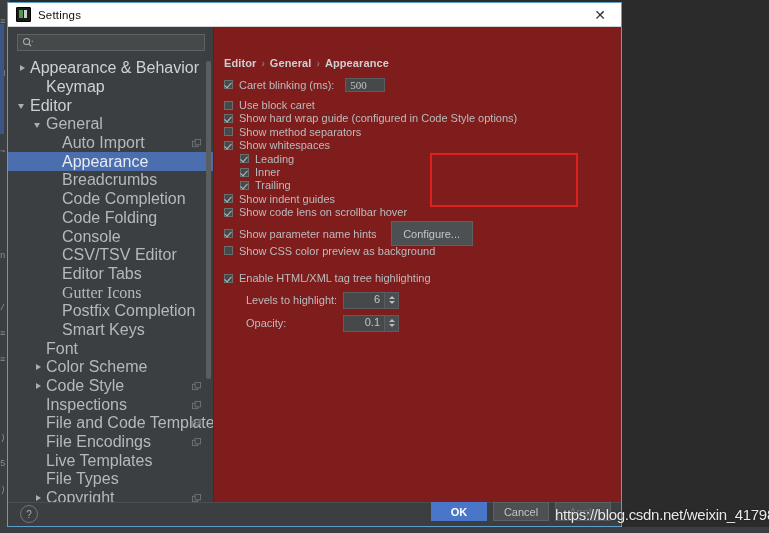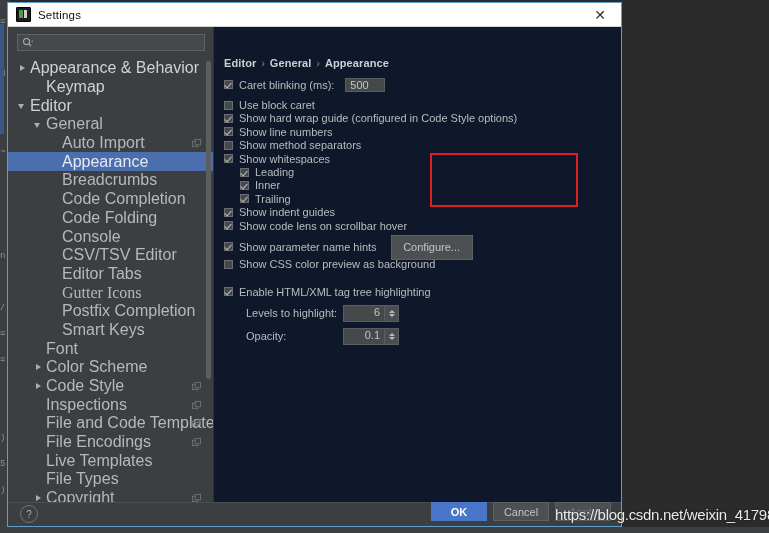--- a/index.html
+++ b/index.html
@@ -114,21 +114,21 @@
   .row-icon{
     position:absolute;right:12px;top:50%;margin-top:-5px;
     width:9px;height:9px;opacity:.55;
   }
   #sidebar-scrollbar{
     position:absolute;right:2px;top:34px;width:5px;height:318px;
     background:#5a5e60;border-radius:2px;
   }
   
   #main{
-    flex:1 1 auto;background:#0f172a;position:relative;padding:0;
+    flex:1 1 auto;background:#7f1d1d;position:relative;padding:0;
   }
   #breadcrumb{
     position:absolute;left:10px;top:30px;font-size:11px;color:#cdd0d2;
     font-weight:bold;letter-spacing:.1px;
   }
   #breadcrumb .sep{color:#8d9194;font-weight:normal;margin:0 5px;font-size:10px;}
   #options{position:absolute;left:10px;top:51px;right:6px;}
   .opt-row{
     display:flex;align-items:center;height:13.4px;margin-bottom:0px;
     white-space:nowrap;
@@ -140,21 +140,21 @@
   }
   .cb.checked:after{
     content:"";position:absolute;left:1px;top:0px;width:3px;height:6px;
     border:solid #b9bcbe;border-width:0 1.4px 1.4px 0;
     transform:rotate(42deg);
   }
   .opt-label{color:#b9bcbe;font-size:11px;}
   .indent1{margin-left:16px;}
   .field{
     background:#45494a;border:1px solid #5a5e60;color:#c2c5c7;
-    font-family:Liberation Sans, sans-serif;font-size:11px;height:14px;box-sizing:border-box;
+    font-family:Liberation Serif, serif;font-size:11px;height:14px;box-sizing:border-box;
     padding:2px 4px;outline:none;
   }
   #caret-field{width:40px;margin-left:11px;text-align:left;}
   #configure-btn{
     margin-left:14px;height:15px;min-width:64px;padding:4px 8px;
     background:#4c5052;border:1px solid #5d6164;color:#c2c5c7;font-size:11px;
     font-family:inherit;display:inline-flex;align-items:center;justify-content:center;
   }
   .spin-row{
     display:flex;align-items:center;height:16px;margin-top:7px;
@@ -393,24 +393,20 @@
         <div id="opts-group-1">
             <div class="opt-row">
               <span class="cb"></span>
               <span class="opt-label">Use block caret</span>
             </div>
             <div class="opt-row">
               <span class="cb checked"></span>
               <span class="opt-label">Show hard wrap guide (configured in Code Style options)</span>
             </div>
             <div class="opt-row">
-              <span class="cb checked"></span>
-              <span class="opt-label">Show line numbers</span>
-            </div>
-            <div class="opt-row">
               <span class="cb"></span>
               <span class="opt-label">Show method separators</span>
             </div>
             <div class="opt-row">
               <span class="cb checked"></span>
               <span class="opt-label">Show whitespaces</span>
             </div>
           </div>
 
         <div id="opts-whitespace">

